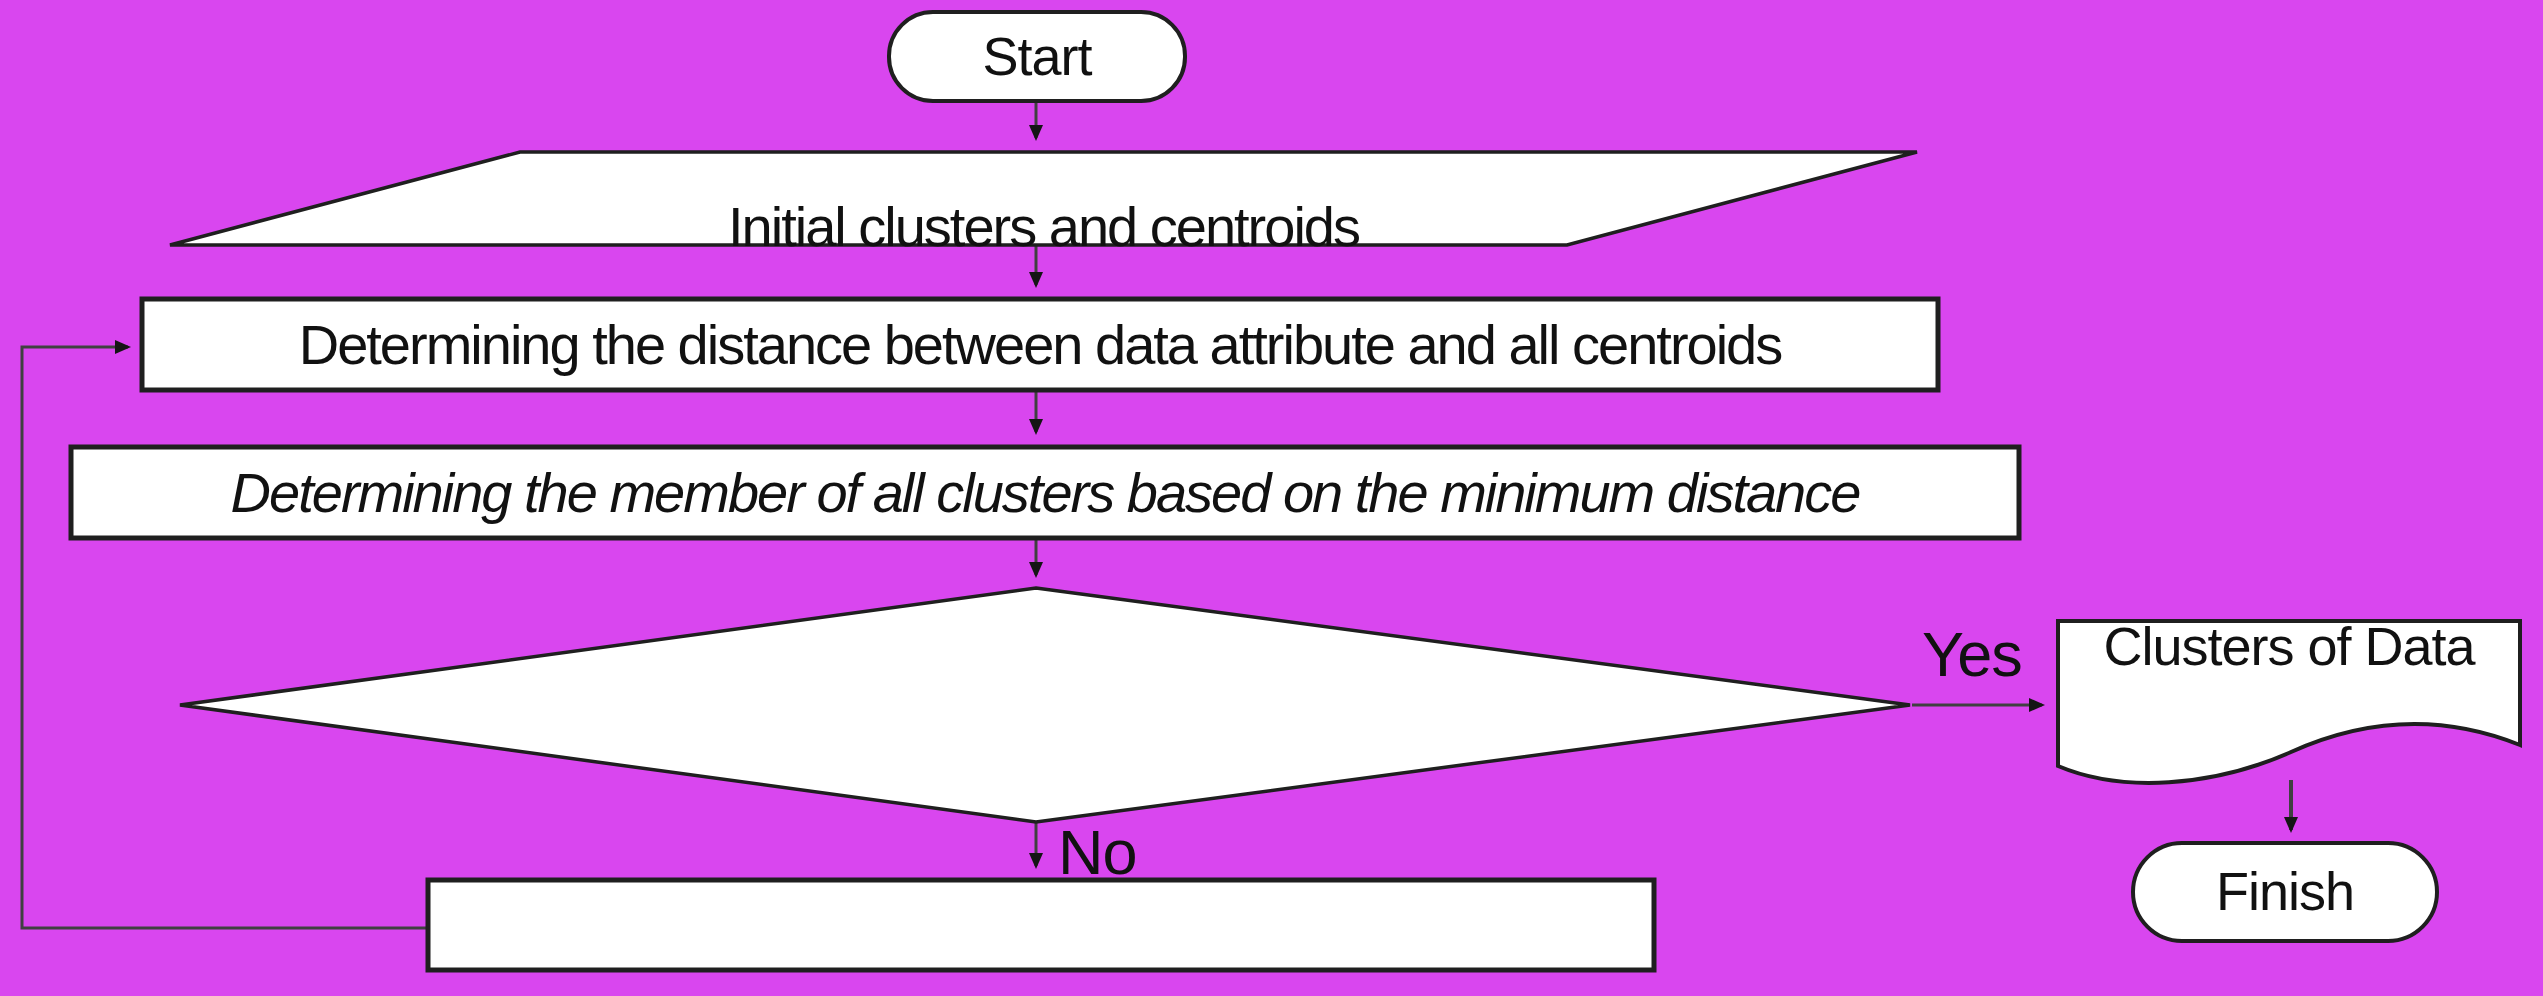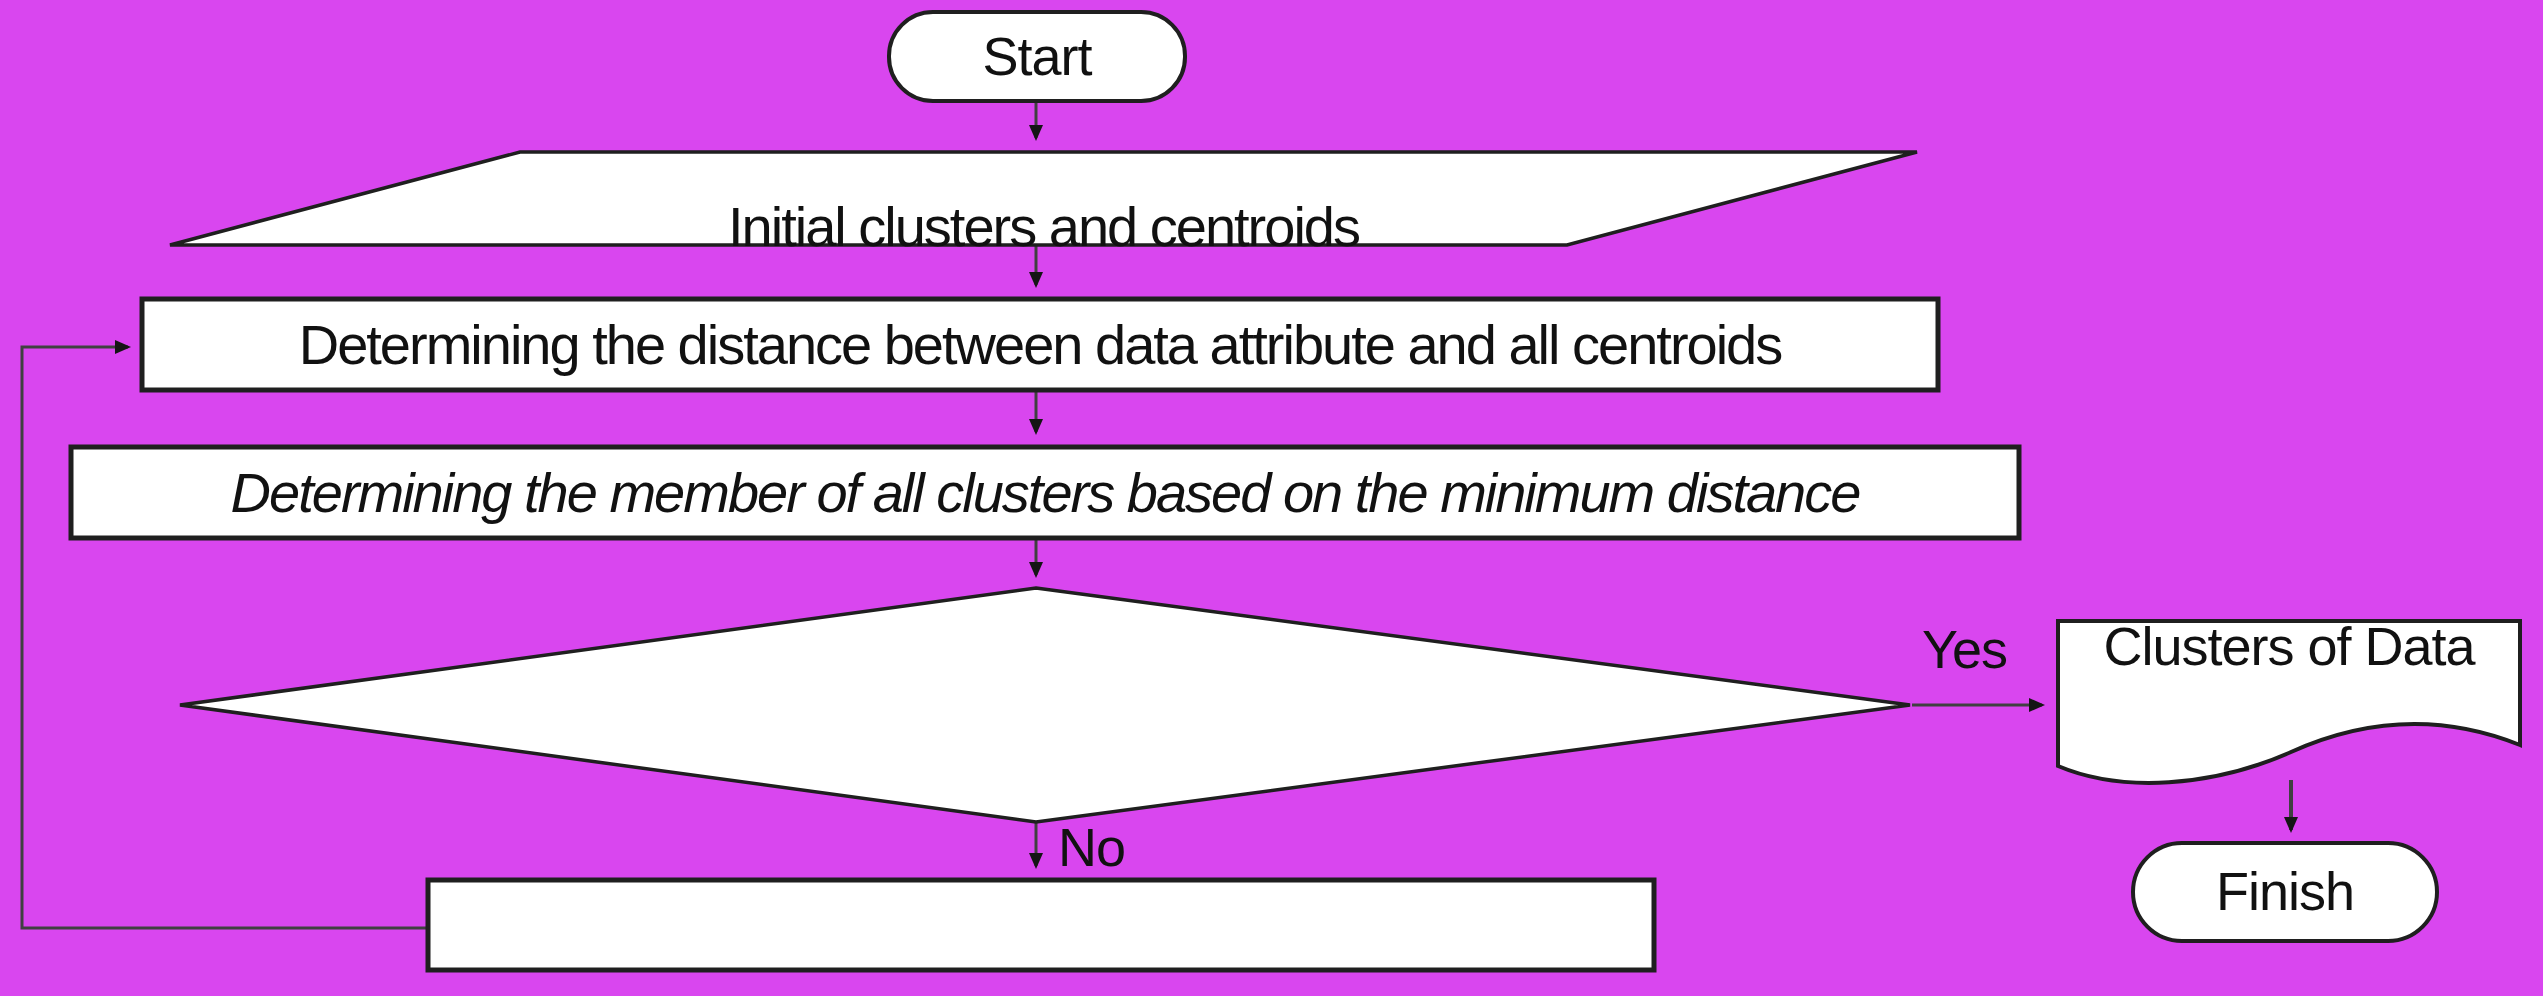--- a/index.html
+++ b/index.html
@@ -25,21 +25,21 @@
     text-align: center;
     font-size: 56px;
     letter-spacing: -2px;
     line-height: 1.25;
     white-space: nowrap;
     color: #111111;
   }
   .label.small { font-size: 54px; letter-spacing: -1px; }
   .edge-label {
     position: absolute;
-    font-size: 54px;
+    font-size: 63px;
     letter-spacing: -1px;
     color: #111111;
     white-space: nowrap;
   }
   .shape-stroke { stroke: #1f1f1f; fill: #ffffff; }
   .connector { stroke: #404040; fill: none; }
 </style>
 </head>
 <body>
 

